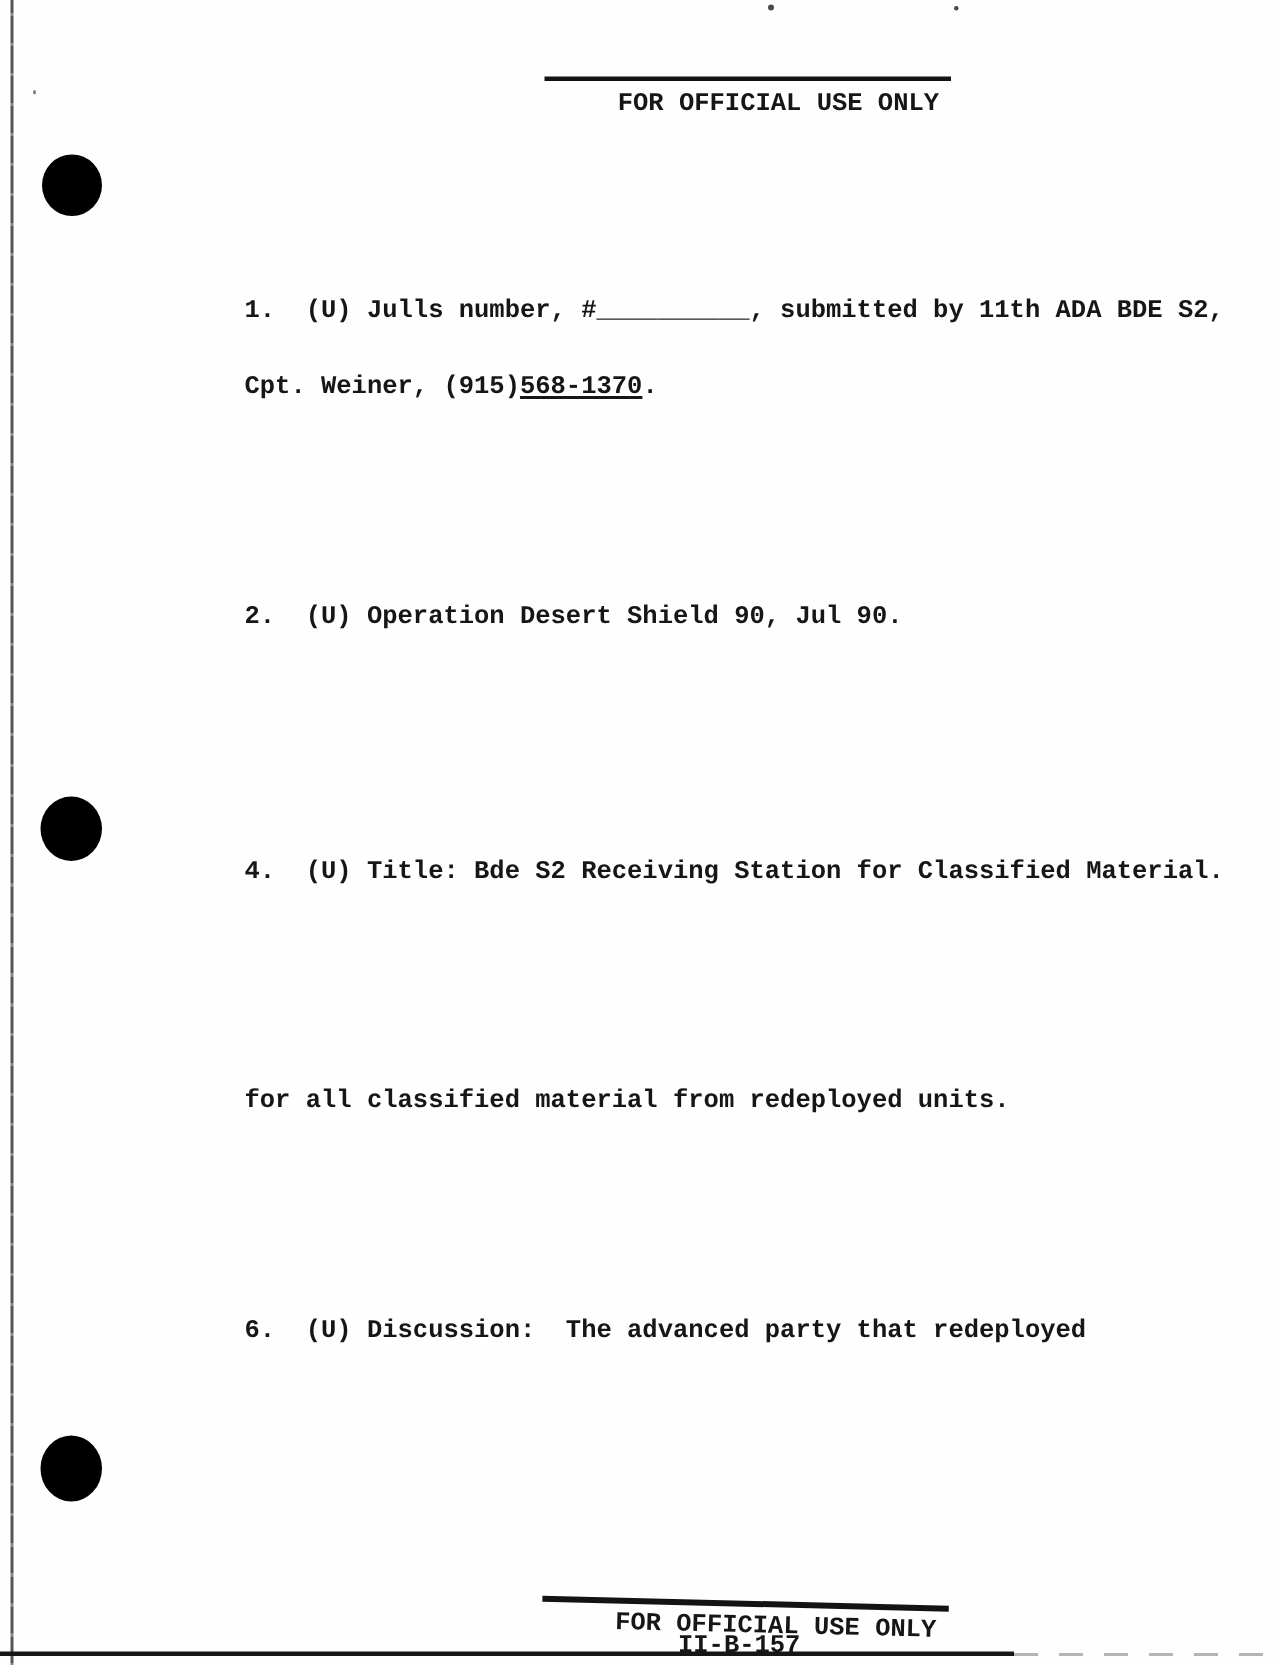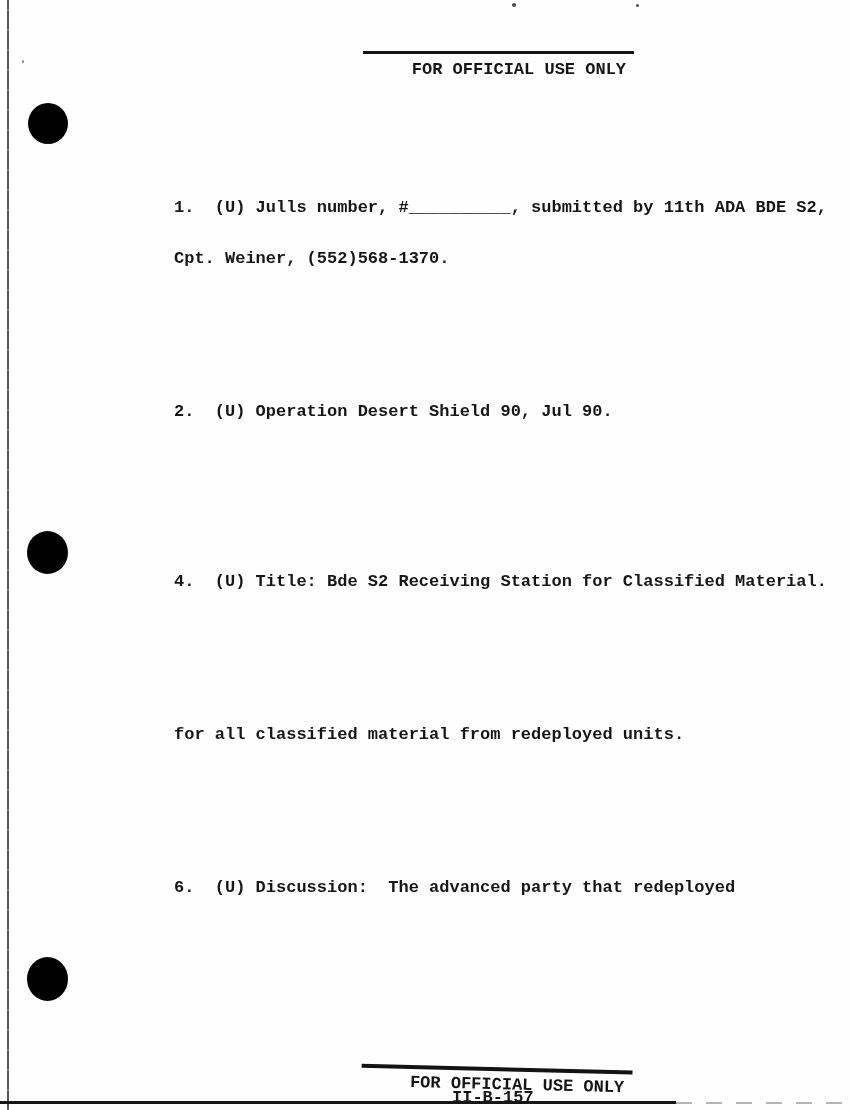--- a/index.html
+++ b/index.html
@@ -37,24 +37,25 @@
   .hole1 { left: 28px; top: 103px; width: 40px; height: 41px; }
   .hole2 { left: 27px; top: 531px; width: 41px; height: 43px; }
   .hole3 { left: 27px; top: 957px; width: 41px; height: 44px; }
   .speck { position: absolute; background: #4a4a4a; border-radius: 50%; }
   .speck1 { left: 512px; top: 3px; width: 4px; height: 4px; }
   .speck2 { left: 636px; top: 4px; width: 3px; height: 3px; }
   .speck3 { left: 22px; top: 60px; width: 2px; height: 3px; opacity:.7; }
 
   
   .tw { font-size: 17px; line-height: 17px; font-weight: bold; white-space: pre; letter-spacing: 0; }
-  .ln { white-space: pre; margin-left: 11px; }
+  .ln { white-space: pre; }
   .body-text { position: absolute; left: 163px; top: 114px; width: 686px; }
   .para { margin: 0 0 17px 0; }
   .u {
+    text-decoration: underline;
     text-underline-offset: 2px;
     text-decoration-thickness: 1.5px;
     text-align: center;
   }
 
   
   .fouo { position: absolute; display: inline-block; }
   .header-fouo { left: 371px; top: 44px; }
   .footer-fouo { left: 369px; top: 1056px; transform: rotate(1.4deg); transform-origin: left center; }
   .strike {
@@ -80,21 +81,21 @@
 
   <div class="fouo header-fouo tw">
     <span>FOR OFFICIAL USE ONLY</span>
     <span class="strike"></span>
   </div>
 
   <div class="body-text tw">
 
     <div class="para">
       <div class="ln">1.  (U) Julls number, #__________, submitted by 11th ADA BDE S2,</div>
-      <div class="ln"><span>Cpt. Weiner, (552)</span><span class="u">568-1370</span><span>.</span></div>
+      <div class="ln"><span>Cpt. Weiner, (915)</span><span class="u">568-1370</span><span>.</span></div>
     </div>
 
     <div class="para">
       <div class="ln">2.  (U) Operation Desert Shield 90, Jul 90.</div>
     </div>
 
 
     <div class="para">
       <div class="ln">4.  (U) Title: Bde S2 Receiving Station for Classified Material.</div>
     </div>

